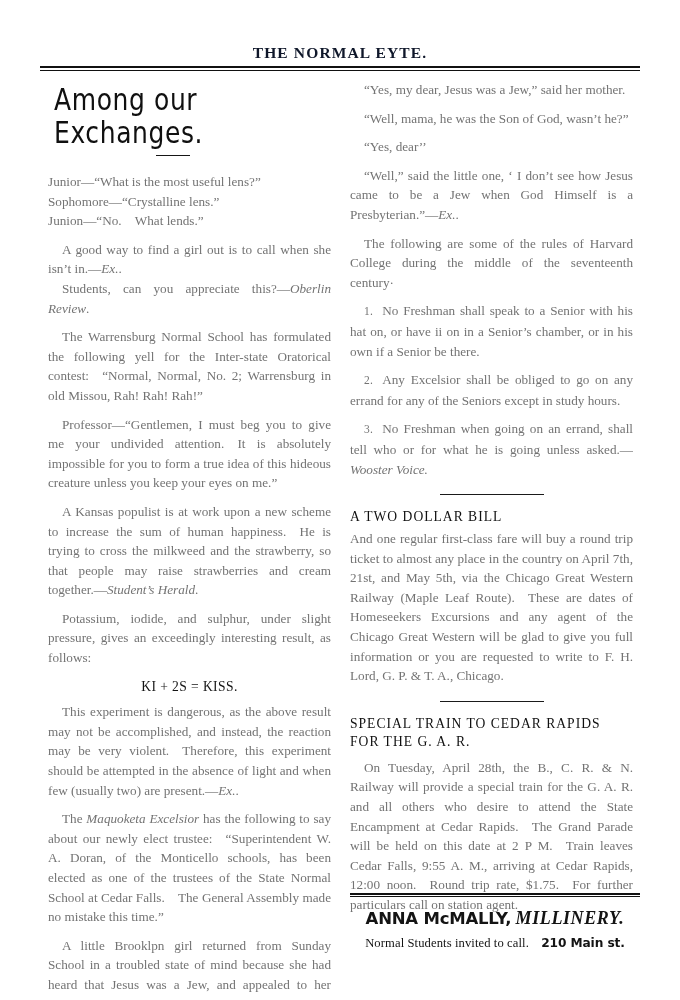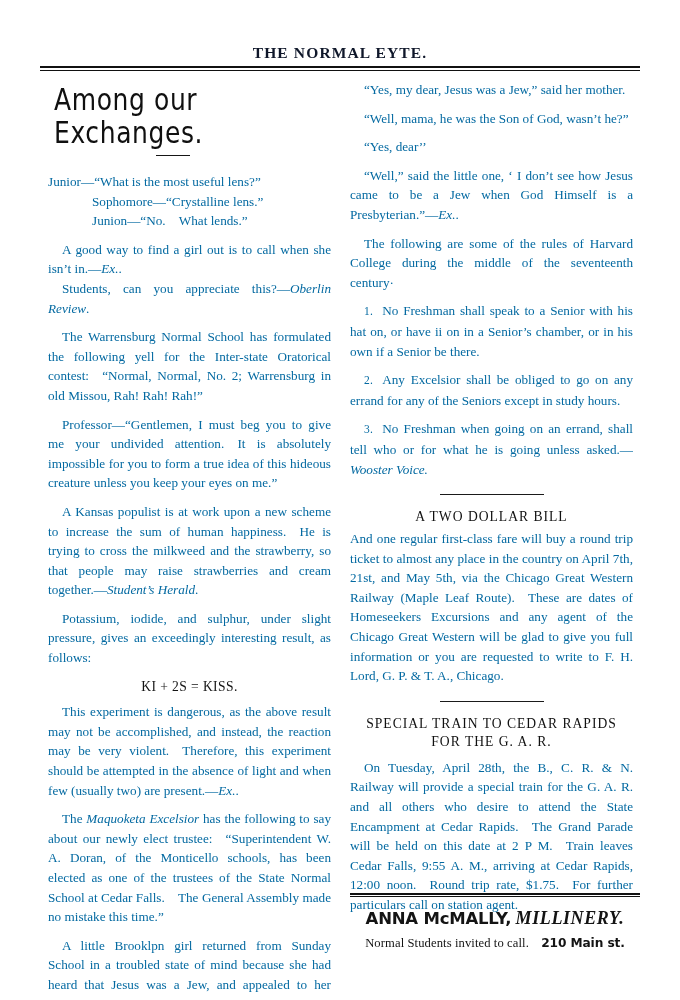--- a/index.html
+++ b/index.html
@@ -79,24 +79,24 @@
 
   
   p.bodytext {
     margin: 0 0 0 0;
     font-size: 13.2px;
     line-height: 19.6px;
     text-align: justify;
     text-justify: inter-word;
     text-indent: 14px;
     hyphens: manual;
-    color: #0369a1;
+    color: #737373;
   }
   p.bodytext + p.bodytext { margin-top: 9px; }
-  p.tight + p.tight { margin-top: 0; margin-left: 44px; }
+  p.tight + p.tight { margin-top: 0; }
   p.noindent { text-indent: 0; }
 
   .dialog-block p.bodytext { margin-top: 0; }
 
   i, em { font-style: italic; }
 
   
   p.numrule { text-indent: 14px; }
   p.numrule .num {
     font-variant: small-caps;
@@ -118,21 +118,21 @@
   .rule-short {
     width: 104px;
     height: 0;
     border-top: 1.7px solid #1a1a1a;
     margin: 15px auto 13px auto;
   }
   h2.sec-head {
     margin: 0 0 3px 0;
     font-weight: 400;
     font-size: 13.6px;
-    text-align: center;
+    text-align: left;
     letter-spacing: 1.0px;
     color: #101010;
     line-height: 18px;
   }
   h2.sec-head .l2 { display: block; }
 
   
   .ad {
     position: absolute;
     left: 350px;

